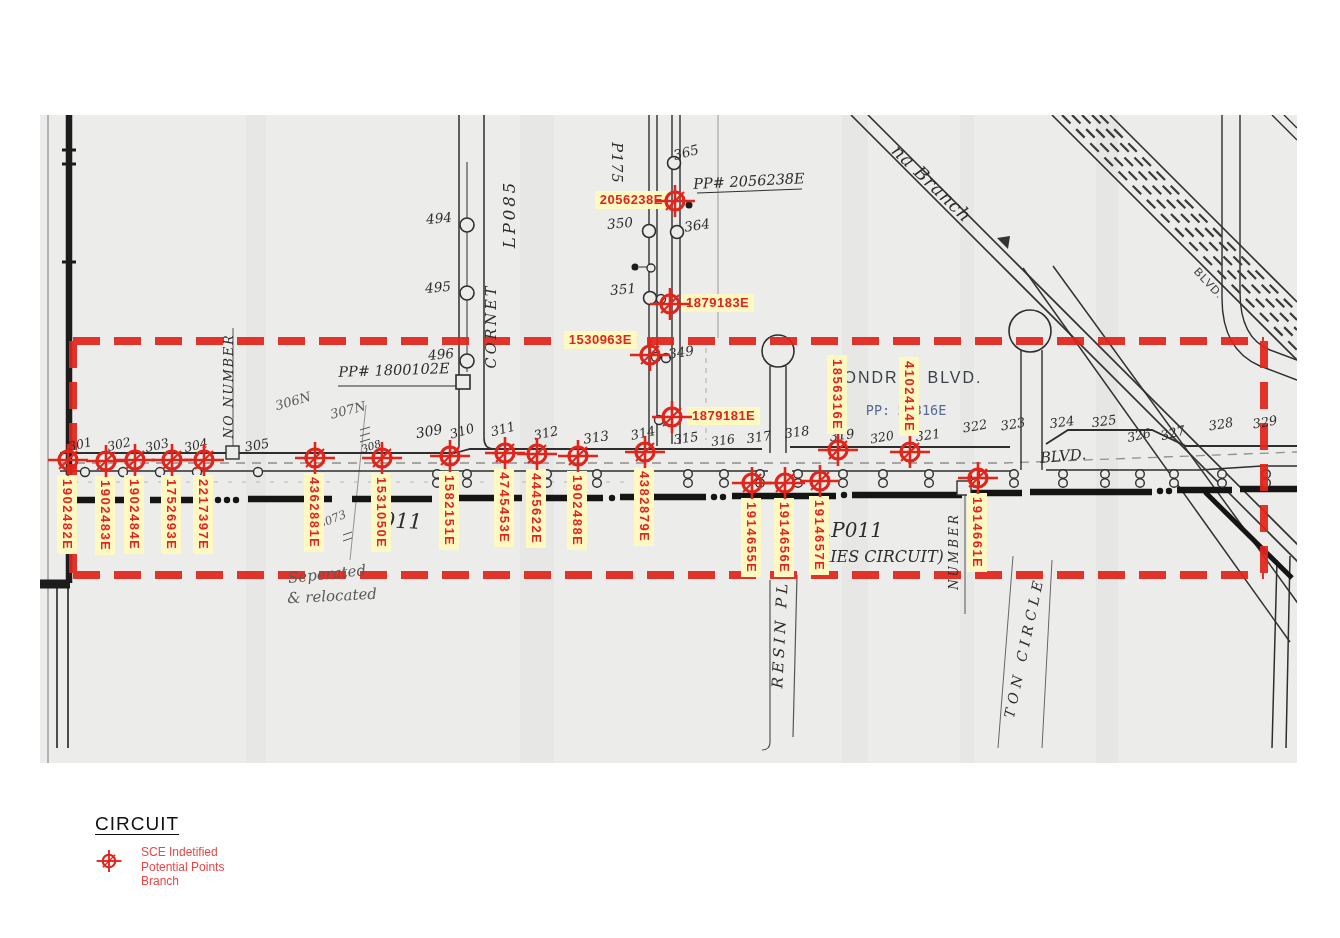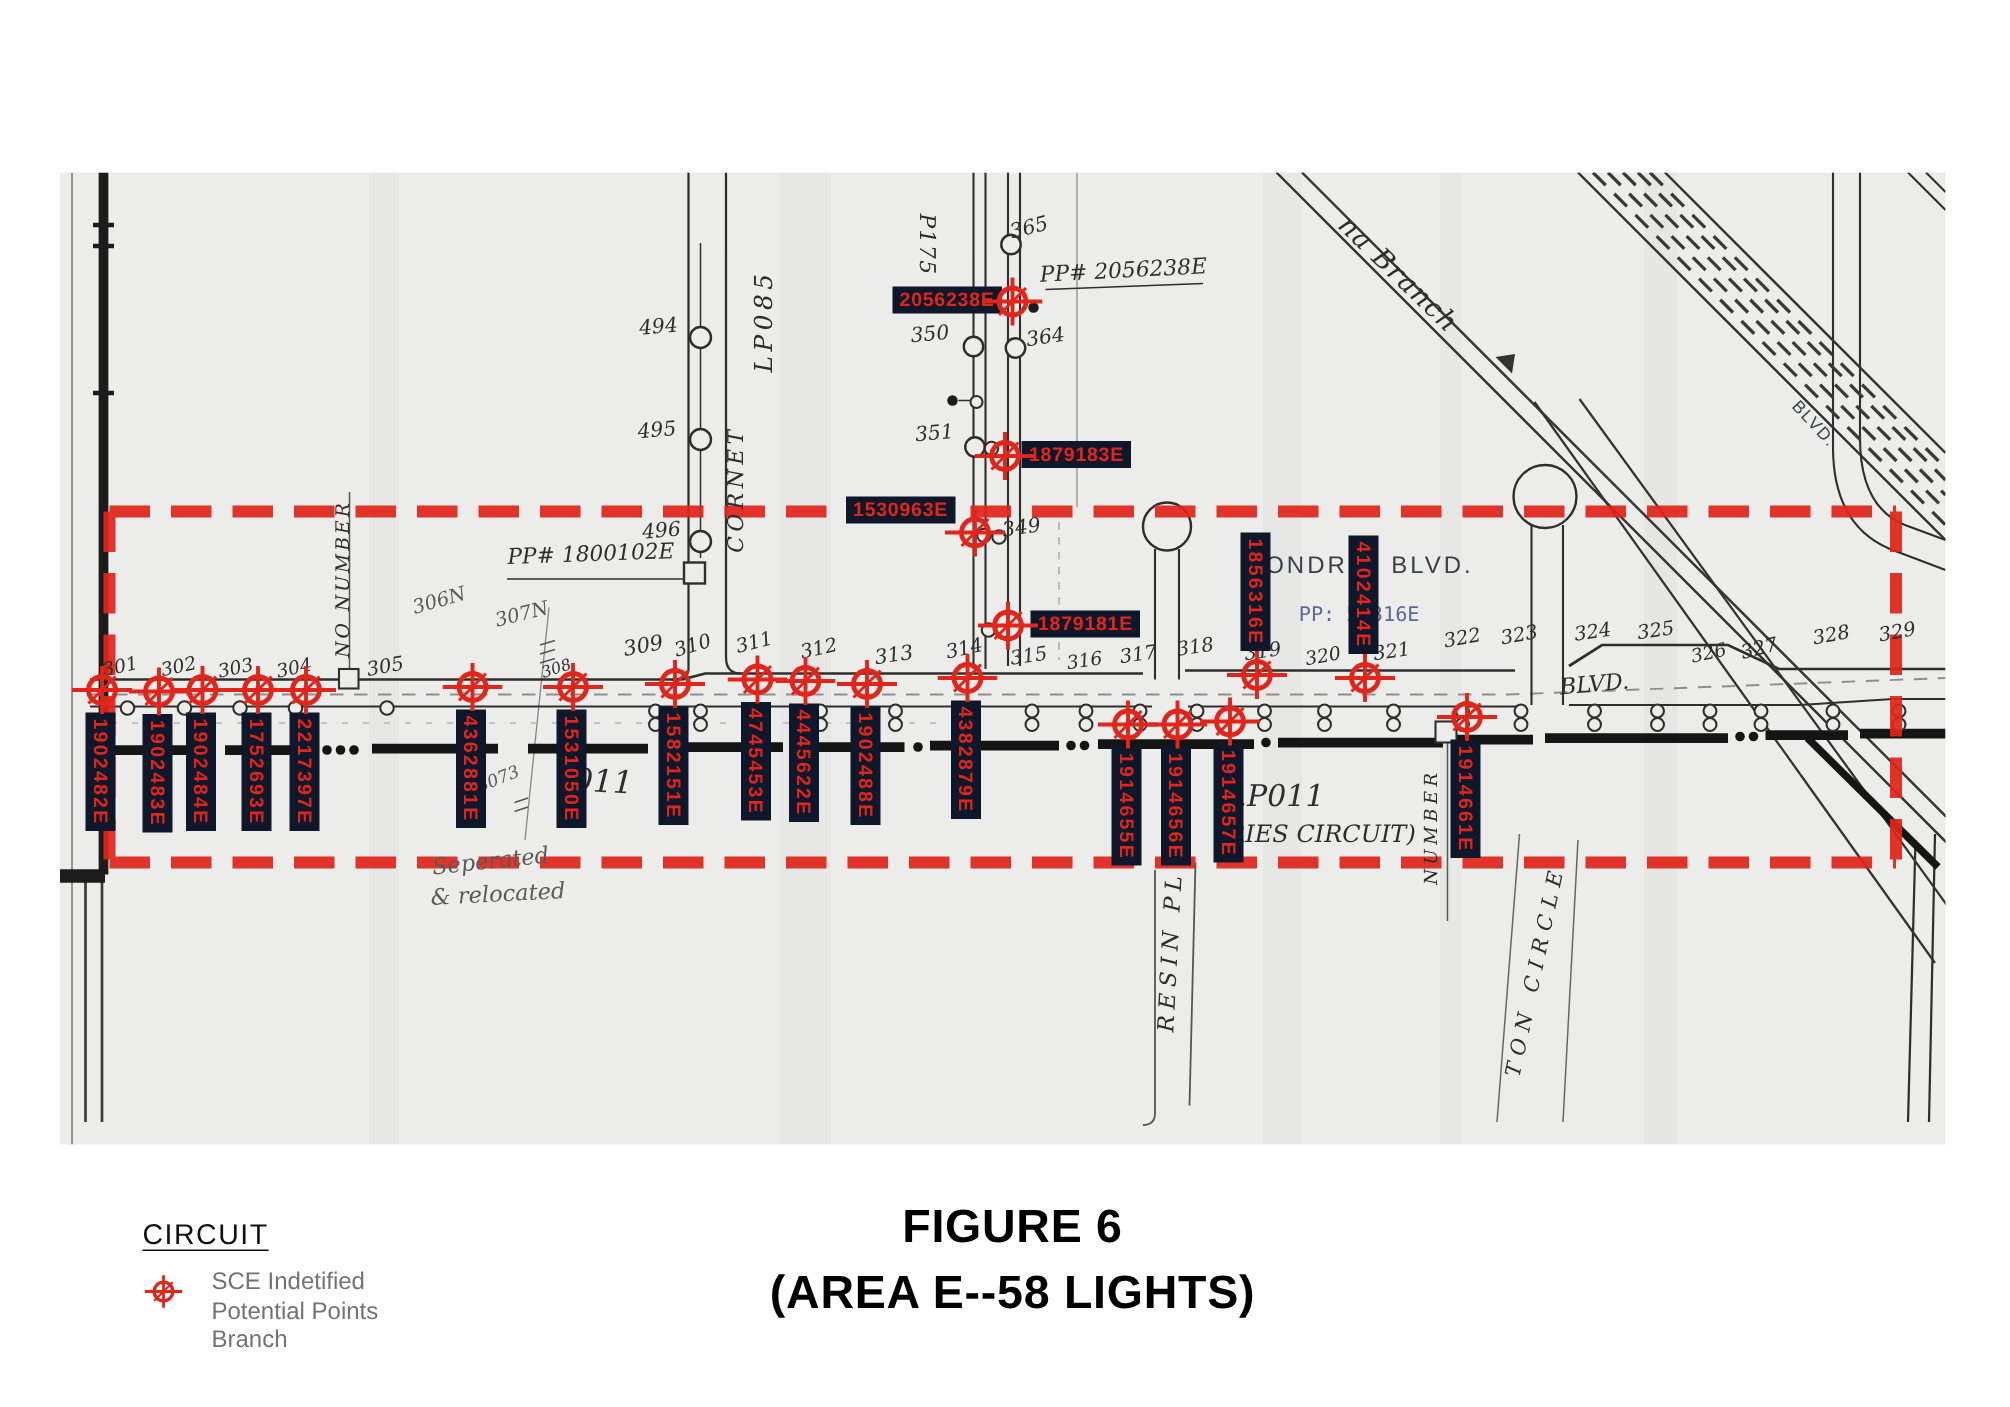--- a/index.html
+++ b/index.html
@@ -7,31 +7,31 @@
         font-family:"Liberation Sans",sans-serif;}
   svg.base{position:absolute;left:0;top:0;}
   
   .mt{position:absolute;white-space:nowrap;transform:translate(-50%,-50%) rotate(var(--r,0deg));}
   .hw{font-family:"DejaVu Serif",serif;font-style:italic;color:#2d2d2d;}
   .pencil{font-family:"DejaVu Serif",serif;font-style:italic;color:#5a5a5a;}
   .typed{font-family:"Liberation Sans",sans-serif;color:#3a3f48;}
   .blue{font-family:"DejaVu Sans Mono",monospace;color:#5a6a92;}
   
   .marker{position:absolute;width:40px;height:40px;pointer-events:none;}
-  .sp-label{position:absolute;background:#0f172a;color:#e1251b;font-weight:bold;
+  .sp-label{position:absolute;background:#fef9c3;color:#e1251b;font-weight:bold;
             font-family:"Liberation Sans",sans-serif;font-size:13px;line-height:1.05;}
   .sp-label.vert{writing-mode:vertical-rl;padding:4px 3px;letter-spacing:1.5px;}
   .sp-label.horiz{padding:2px 5px;letter-spacing:.5px;white-space:nowrap;}
   
   .legend{position:absolute;left:95px;top:813px;}
   .legend-title{font-size:19px;letter-spacing:1px;color:#101010;
                 text-decoration:underline;text-underline-offset:4px;margin-bottom:10px;}
   .legend-row{display:flex;align-items:flex-start;}
   .legend-symbol{margin-top:2px;}
-  .legend-text{margin-left:18px;font-size:16px;color:#737373;line-height:1.22;}
+  .legend-text{margin-left:18px;font-size:12px;color:#ef4444;line-height:1.22;}
   
   .figure-title{position:absolute;left:340px;top:800px;width:670px;text-align:center;
                 font-weight:bold;color:#000;}
   .figure-title .l1{font-size:31px;letter-spacing:.5px;}
   .figure-title .l2{font-size:31px;letter-spacing:.5px;margin-top:8px;}
 </style>
 </head>
 <body>
 
 <div class="page">
@@ -484,18 +484,14 @@
         </g>
       </svg>
       <div class="legend-text">
         <div>SCE Indetified</div>
         <div>Potential Points</div>
         <div>Branch</div>
       </div>
     </div>
   </div>
 
-  <div class="figure-title">
-    <div class="l1">FIGURE 6</div>
-    <div class="l2">(AREA E--58 LIGHTS)</div>
-  </div>
 
 </div>
 
 </body></html>

